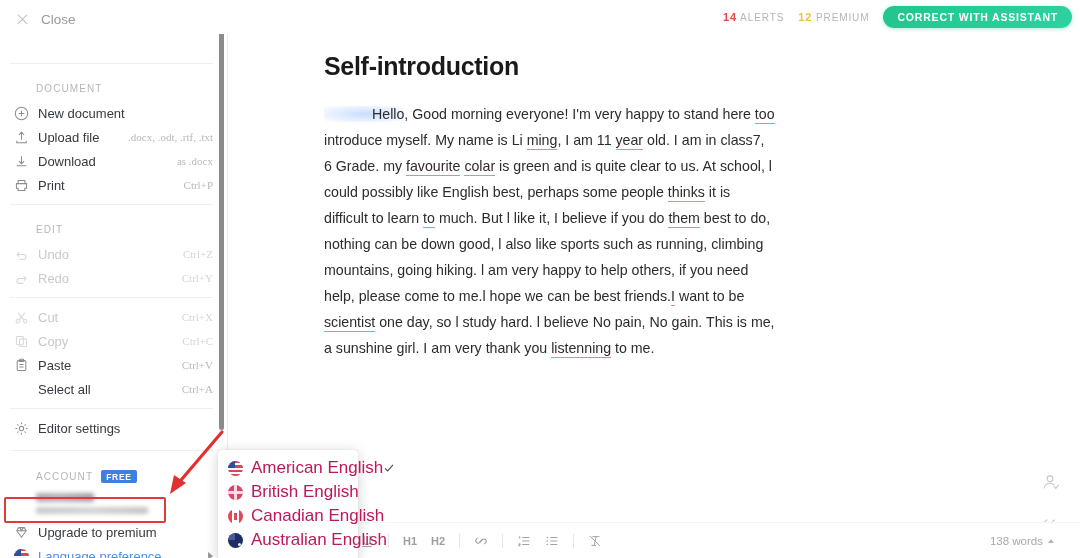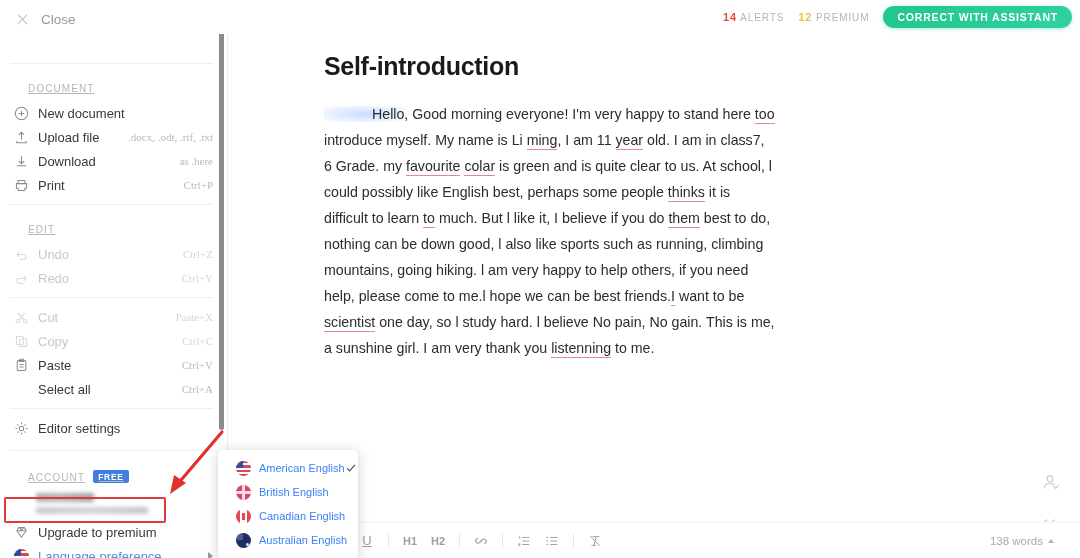--- a/index.html
+++ b/index.html
@@ -26,22 +26,22 @@
     content: ""; position: absolute; left: 0; top: 6px; width: 13px; height: 1.4px;
     background: #8c8c8c;
   }
   .close-x:before { transform: rotate(45deg); }
   .close-x:after { transform: rotate(-45deg); }
 
   .ghost-row { height: 18px; opacity: .18; }
 
   .sect-label {
     font-size: 10px; letter-spacing: 1.1px; color: #b6b6b6;
-    padding: 12px 16px 7px 28px; font-weight: 400;
-    display: flex; align-items: flex-end; gap: 8px; text-decoration: underline;
+    padding: 12px 16px 7px 36px; font-weight: 400;
+    display: flex; align-items: center; gap: 8px;
   }
   .badge-free {
     background: #3f7fe0; color: #fff; font-size: 8.5px; font-weight: 700;
     letter-spacing: .7px; padding: 1.5px 5px; border-radius: 2px;
   }
 
   .menu-item {
     display: flex; align-items: center; height: 24px;
     padding: 0 14px 0 10px; font-size: 13px; color: #343a40;
     position: relative; cursor: default;
@@ -94,21 +94,21 @@
 
   
   #lang-menu {
     position: absolute; left: 218px; top: 450px; width: 140px;
     background: #fff; border-radius: 4px;
     box-shadow: 0 2px 14px rgba(0,0,0,.18), 0 0 1px rgba(0,0,0,.22);
     padding: 6px 0 8px 0; z-index: 40;
   }
   .lang-item {
     display: flex; align-items: center; height: 24px; padding: 0 8px 0 10px;
-    font-size: 11px; color: #3b82f6; cursor: default; margin-left: 8px;
+    font-size: 17px; color: #be185d; cursor: default;
   }
   .lang-item .flag { width: 15px; height: 15px; border-radius: 50%; flex: none; margin-right: 8px; overflow: hidden; }
   .lang-item .lname { flex: 1; white-space: nowrap; }
   .check {
     width: 12px; height: 12px; flex: none; color: #4c4c4c;
   }
 
   
   .flag-us {
     background:
@@ -252,21 +252,21 @@
       <span class="shortcut">.docx, .odt, .rtf, .txt</span>
     </div>
 
     <div class="menu-item">
       <span class="ico">
         <svg width="15" height="15" viewBox="0 0 16 16" fill="none" stroke="currentColor" stroke-width="1.1">
           <path d="M8 2.4v7.9M5.2 7.5L8 10.3l2.8-2.8M3 12.6h10"></path>
           </svg>
       </span>
       <span class="mlabel">Download</span>
-      <span class="shortcut">as .here</span>
+      <span class="shortcut">as .docx</span>
     </div>
 
     <div class="menu-item">
       <span class="ico">
         <svg width="15" height="15" viewBox="0 0 16 16" fill="none" stroke="currentColor" stroke-width="1.1">
           <path d="M4.4 6V2.6h7.2V6M2.6 6h10.8v5H11.6v2.4H4.4V11H2.6z"></path>
           </svg>
       </span>
       <span class="mlabel">Print</span>
       <span class="shortcut">Ctrl+P</span>
@@ -302,21 +302,21 @@
 
     <div class="menu-item disabled">
       <span class="ico">
         <svg width="15" height="15" viewBox="0 0 16 16" fill="none" stroke="currentColor" stroke-width="1.1">
           <circle cx="4" cy="12" r="1.8"></circle>
             <circle cx="12" cy="12" r="1.8"></circle>
           <path d="M5.2 10.8L11.6 3M10.8 10.8L4.4 3"></path>
           </svg>
       </span>
       <span class="mlabel">Cut</span>
-      <span class="shortcut">Paste+X</span>
+      <span class="shortcut">Ctrl+X</span>
     </div>
 
     <div class="menu-item disabled">
       <span class="ico">
         <svg width="15" height="15" viewBox="0 0 16 16" fill="none" stroke="currentColor" stroke-width="1.1">
           <rect x="2.6" y="2.6" width="7.4" height="8.8" rx="1"></rect>
           <rect x="6" y="5.4" width="7.4" height="8" rx="1"></rect>
           </svg>
       </span>
       <span class="mlabel">Copy</span>

